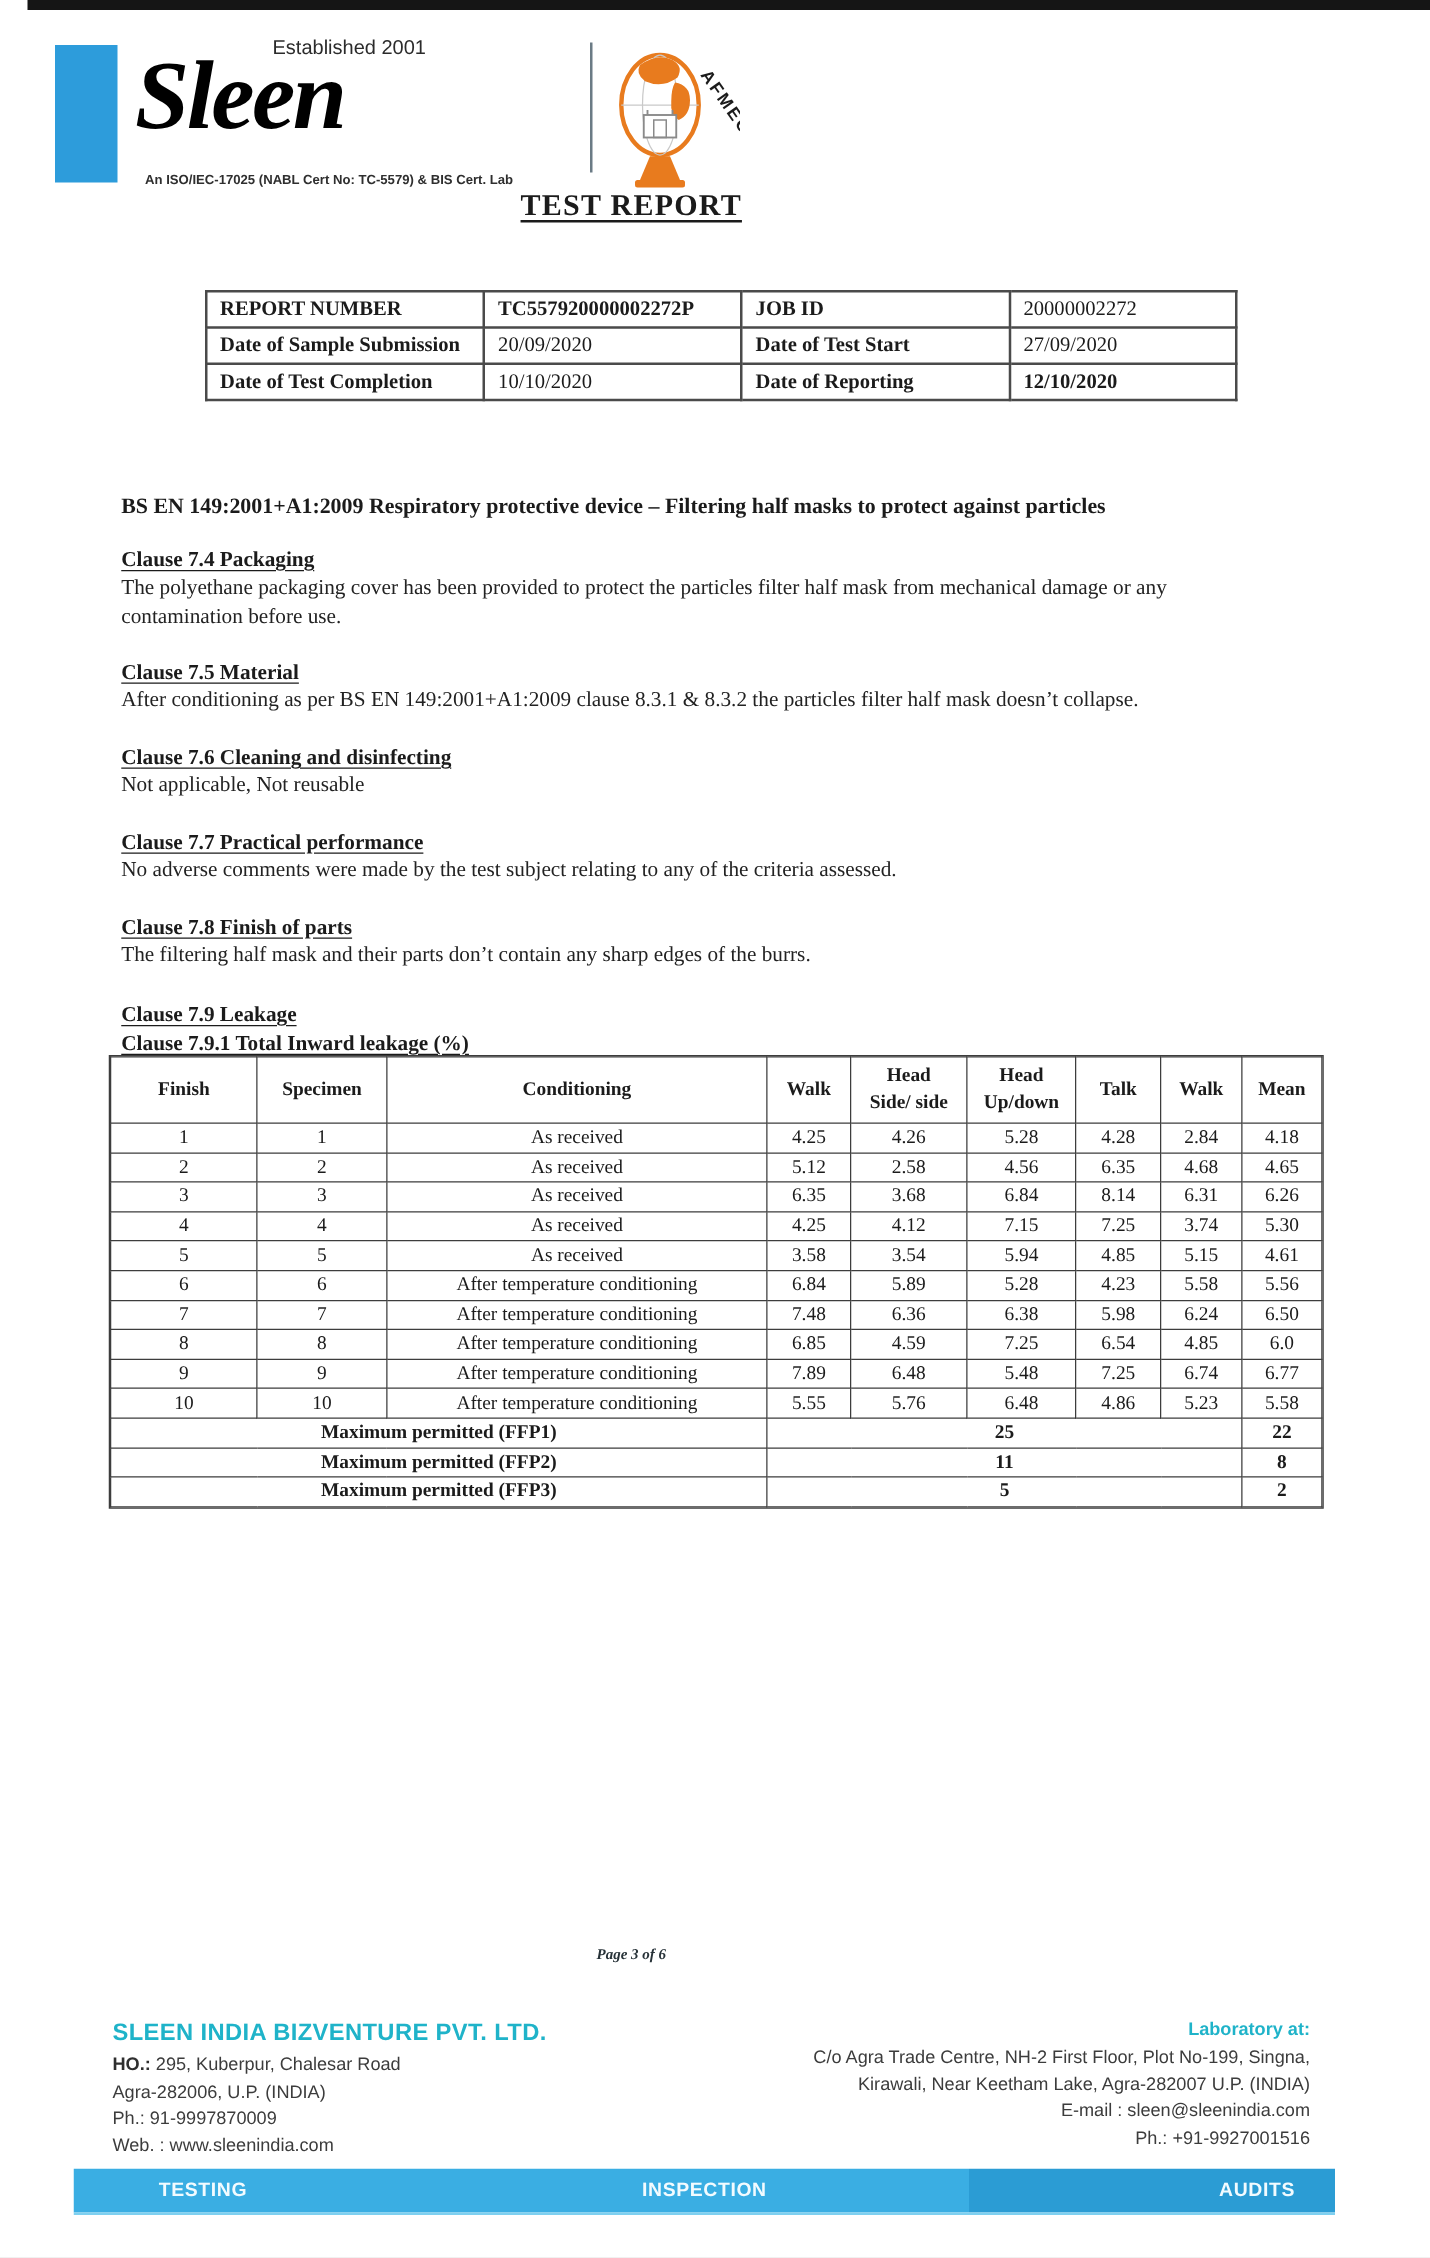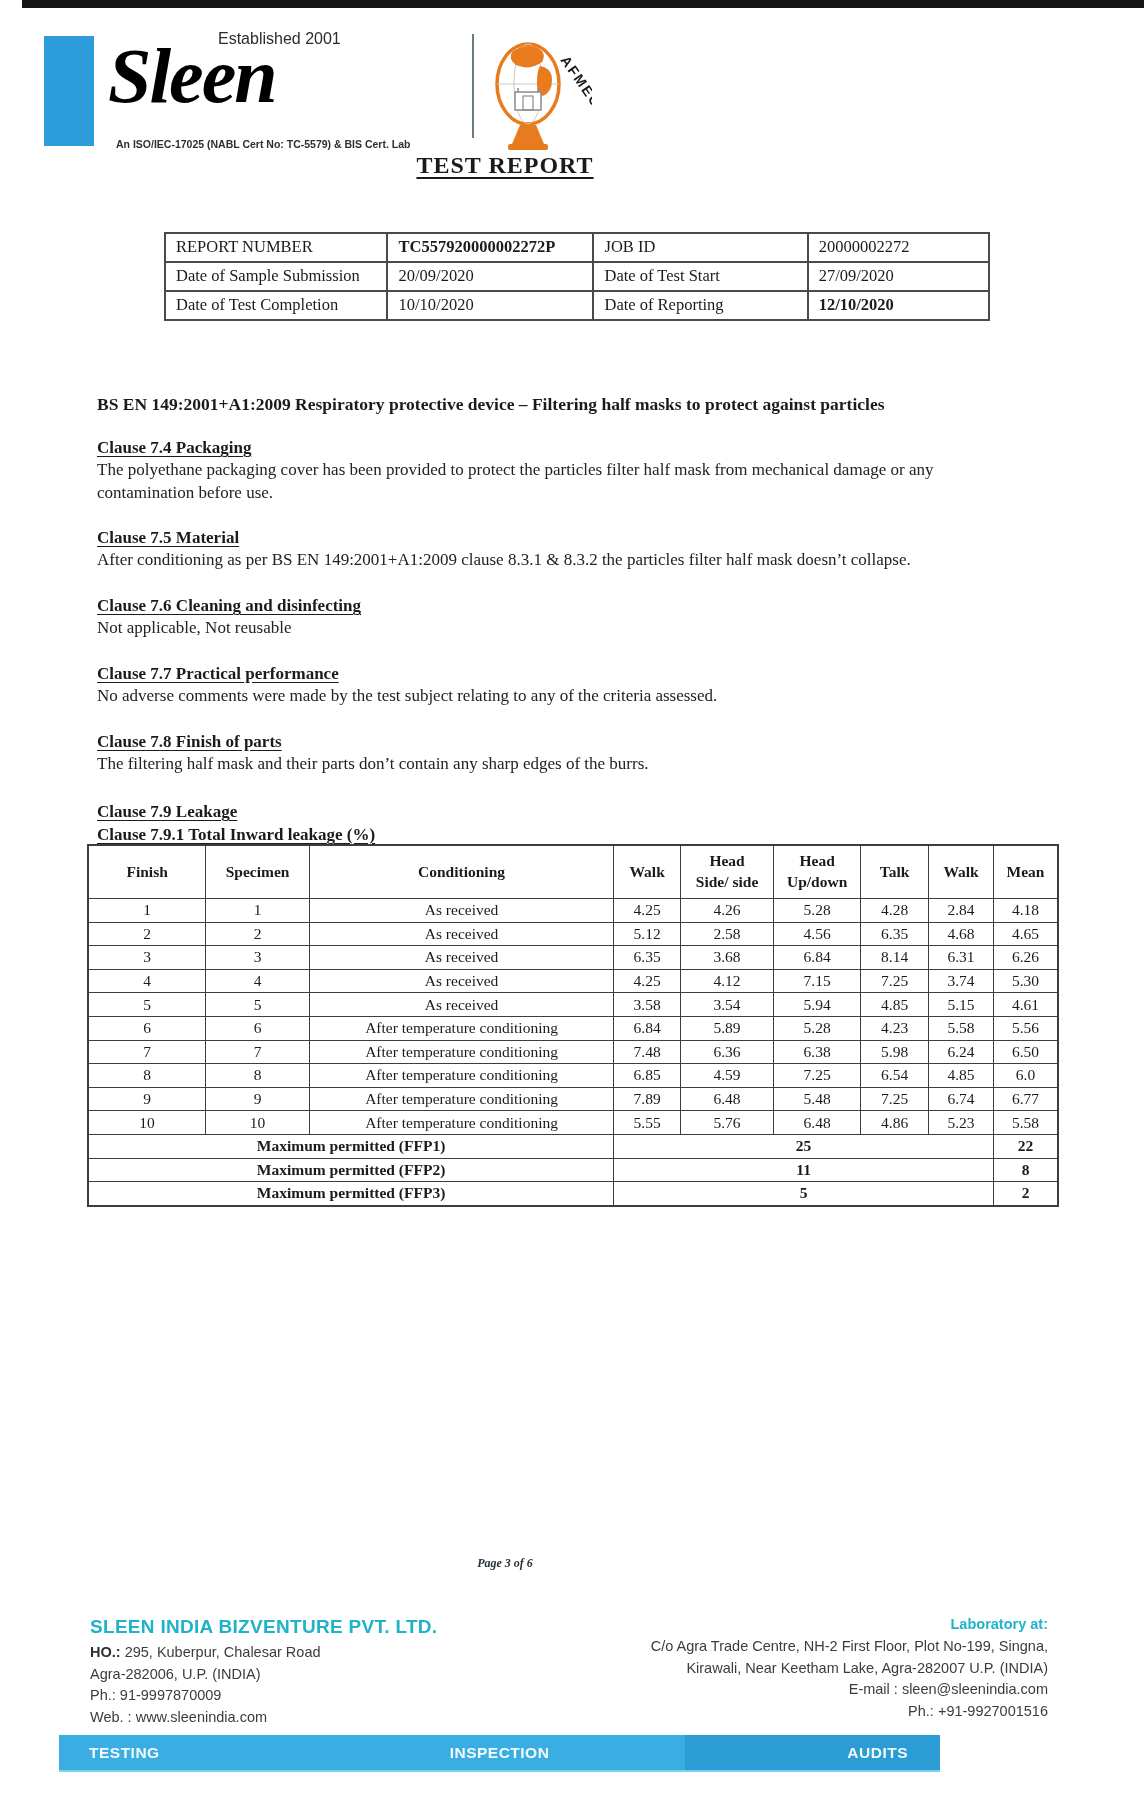--- a/index.html
+++ b/index.html
@@ -25,21 +25,21 @@
   .globe { margin-top:0; }
 
   
   .report-title { margin-top:0; position:absolute; top:152px; left:0; width:1010px; text-align:center;
                   font-size:24px; font-weight:bold; letter-spacing:1px;
                   text-decoration:underline; text-underline-offset:4px; text-decoration-thickness:2px; }
 
   
   .info-table { position:absolute; top:232px; left:164px; width:826px; border-collapse:collapse; }
   .info-table td { border:2px solid #4a4a4a; font-size:16.5px; padding:3px 8px 4px 10px; height:27px; }
-  .info-table td.lbl { font-weight:normal; }
+  .info-table td.lbl { font-weight:bold; }
   .info-table td.b { font-weight:bold;margin-left:20px; }
 
   
   .test-results { position:absolute; top:352px; left:0; width:1010px; text-align:center;
                   font-size:17px; font-weight:bold; font-style:italic;
                   text-decoration:underline; text-underline-offset:3px; }
   .standard { position:absolute; top:394px; left:97px; width:900px; font-size:17.5px; font-weight:bold; }
 
   .clause { position:absolute; left:97px; width:905px; }
   .clause h3 { font-size:17px; font-weight:bold; text-decoration:underline; text-underline-offset:3px; }
@@ -65,24 +65,24 @@
   .footer { position:absolute; top:1616px; left:90px; right:96px; display:flex;
             justify-content:space-between; font-family:"Liberation Sans",sans-serif;gap:18px; }
   .footer-left { text-align:left; }
   .footer-right { text-align:right; }
   .company { font-size:19px; font-weight:bold; color:#1fb3c9; letter-spacing:0.3px; margin-bottom:4px; }
   .lab-head { font-size:14.5px; font-weight:bold; color:#1fb3c9; margin-bottom:4px; }
   .footer .line { font-size:14.5px; color:#3c3c3c; line-height:21.5px; }
   .footer .line b { color:#2f2f2f; }
 
   
-  .bottombar { position:absolute; top:1735px; left:59px; width:881px; height:37px;
+  .bottombar { position:absolute; top:1735px; left:59px; width:1009px; height:37px;
                background:linear-gradient(90deg,#3aaee3 0%,#3aaee3 71%,#2b9cd4 71%,#2b9cd4 100%);
                border-bottom:2px solid #7ed0f0;
-               display:flex; align-items:center; font-family:"Liberation Sans",sans-serif; }
+               display:flex; align-items:center; font-family:"Liberation Sans",sans-serif;padding-left:38px; }
   .bottombar span { color:#f2fbff; font-weight:bold; font-size:15.5px; letter-spacing:0.5px; }
   .bar-testing { margin-left:30px; }
   .bar-inspection { position:absolute; left:0; right:0; text-align:center; }
   .bar-audits { margin-left:auto; margin-right:32px; position:relative; }
 </style>
 </head>
 <body>
 
 <div class="page">
 

